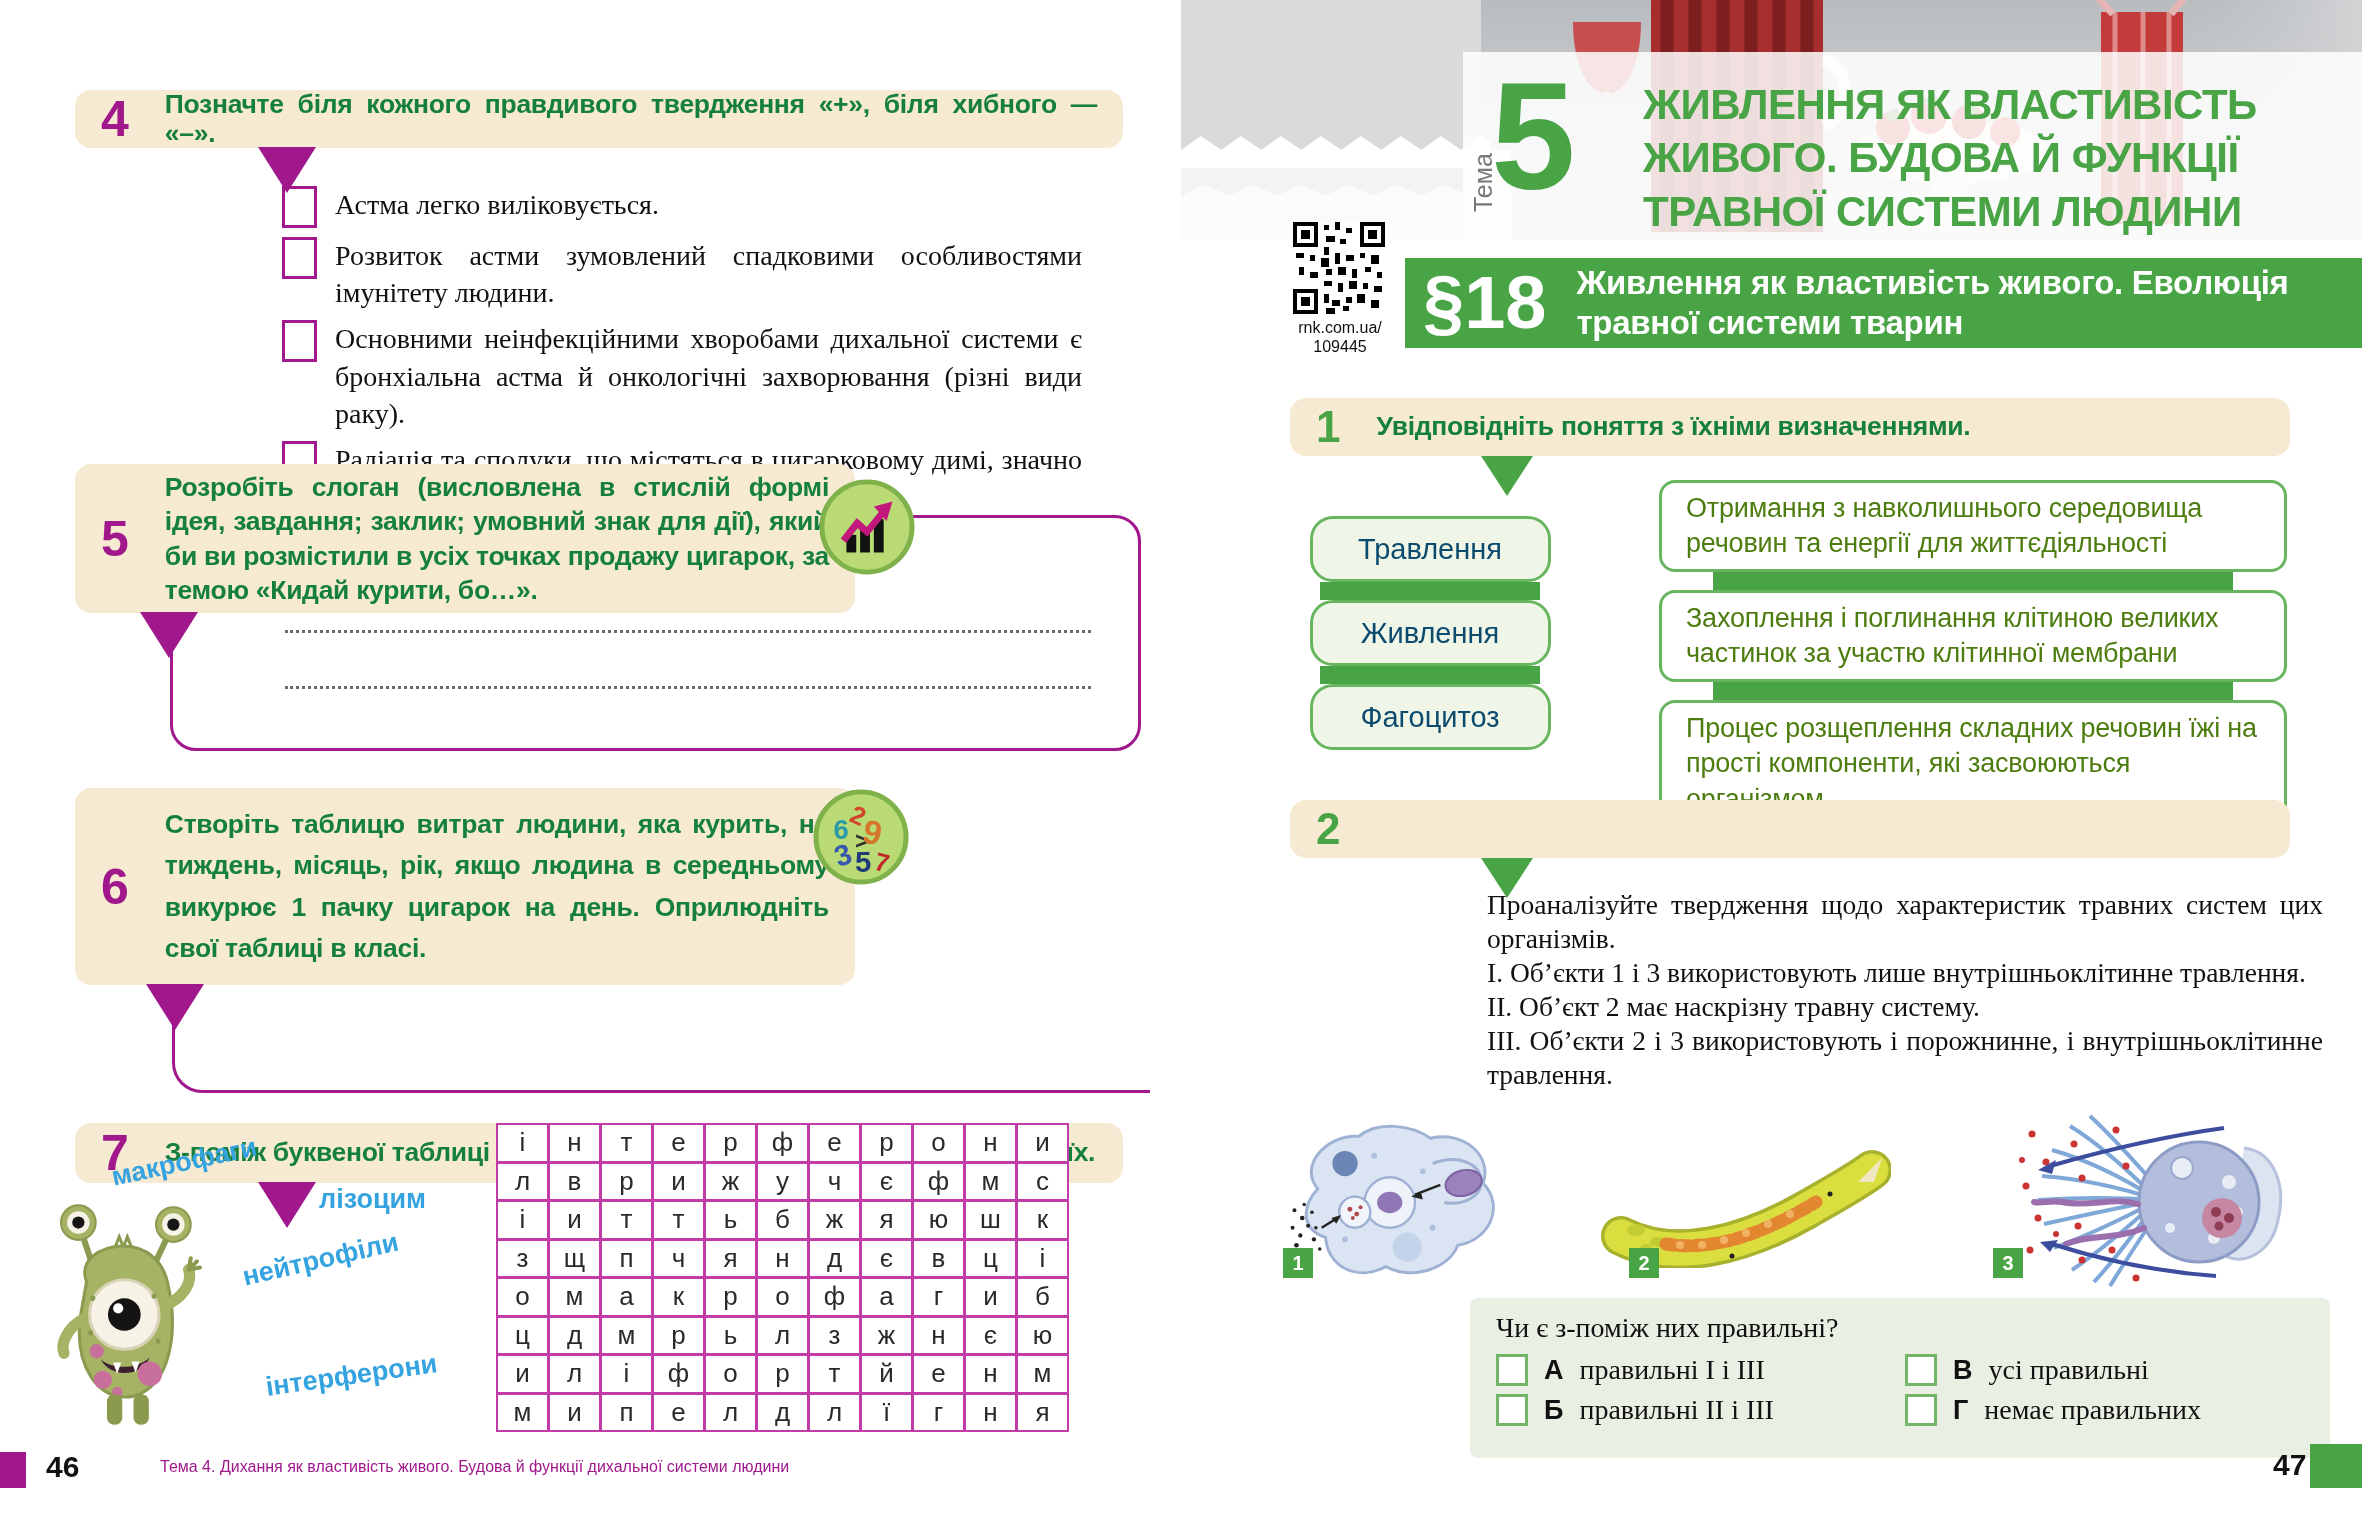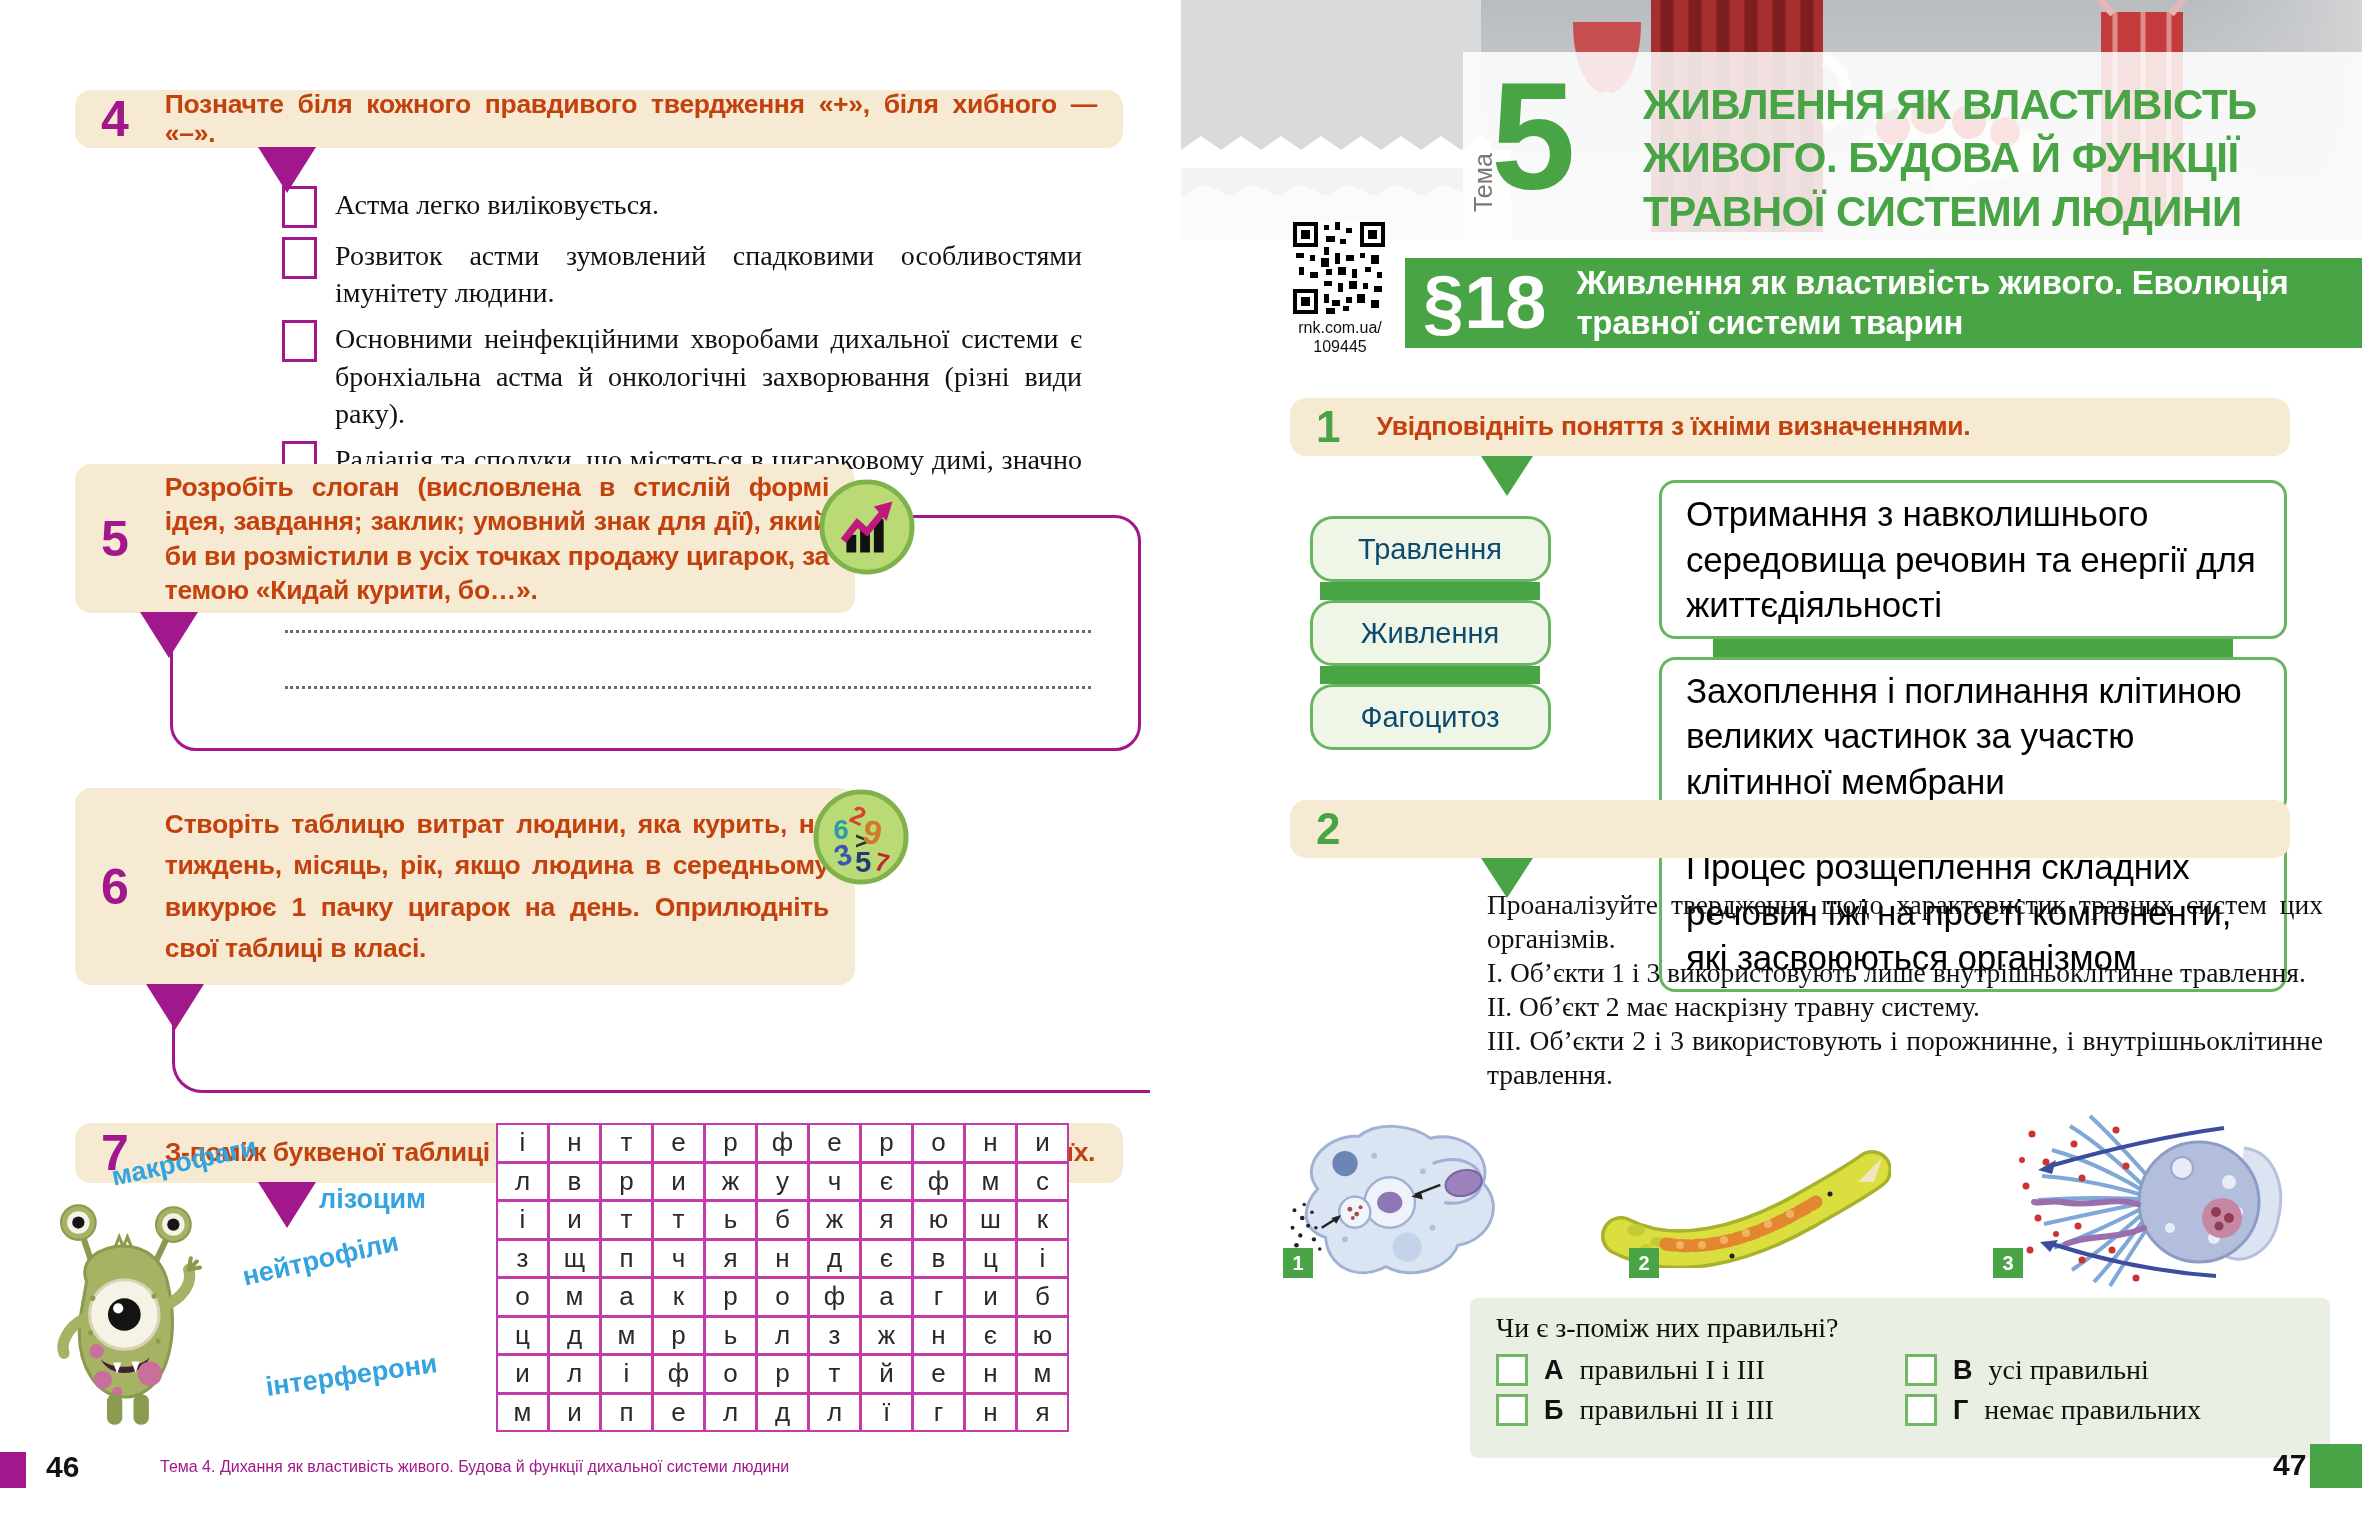--- a/index.html
+++ b/index.html
@@ -8,21 +8,21 @@
   }
   html,body{margin:0;padding:0;background:#e8e8e8;}
   .sheet{position:relative;width:2362px;height:1535px;background:#ffffff;
          font-family:"Liberation Sans",sans-serif;overflow:hidden;}
   .abs{position:absolute;}
   
   .task-header{position:absolute;background:var(--beige);border-radius:16px;
     display:flex;align-items:center;gap:36px;padding:8px 26px;box-sizing:border-box;z-index:2;}
   .tnum{font-weight:bold;font-size:50px;color:var(--magenta);line-height:1;flex:0 0 auto;}
   .task-header.greenify .tnum{color:var(--green);font-size:44px;}
-  .ttitle{font-weight:bold;font-size:26.5px;color:#c2410c;letter-spacing:-0.3px;
+  .ttitle{font-weight:bold;font-size:26.5px;color:#15803d;letter-spacing:-0.3px;
     line-height:1.45;text-align:justify;}
   .tri{position:absolute;width:0;height:0;border-left:29px solid transparent;
     border-right:29px solid transparent;border-top:46px solid var(--magenta);z-index:3;}
   .tri.green{border-top-color:var(--green);border-left-width:26px;border-right-width:26px;border-top-width:40px;}
   
   .serif{font-family:"Liberation Serif","DejaVu Serif",serif;}
   .stmts{position:absolute;left:282px;top:186px;width:800px;z-index:2;}
   .stmt{display:flex;gap:18px;margin-bottom:9px;}
   .cbx{flex:0 0 auto;width:29px;height:36px;border:3px solid var(--magenta);background:#fff;}
   .stext{font-size:28px;color:#111;line-height:1.33;text-align:justify;}
@@ -60,21 +60,21 @@
   .match-left{position:absolute;left:104px;top:516px;width:290px;display:flex;
     flex-direction:column;align-items:center;}
   .term{width:241px;height:66px;background:var(--lgreenbox);border:3px solid var(--greenborder);
     border-radius:23px;display:flex;align-items:center;justify-content:center;
     font-size:29px;color:#0c4a6e;box-sizing:border-box;}
   .mbar{width:220px;height:18px;background:var(--green);}
   .mbar.wide{width:520px;}
   .match-right{position:absolute;left:478px;top:480px;width:628px;display:flex;
     flex-direction:column;align-items:center;}
   .defbox{width:628px;min-height:88px;background:#fff;border:3px solid var(--greenborder);
-    border-radius:16px;padding:8px 24px;box-sizing:border-box;font-size:35px;color:#000000;
+    border-radius:16px;padding:8px 24px;box-sizing:border-box;font-size:27px;color:#4d7c0f;
     line-height:1.3;display:flex;align-items:center;letter-spacing:-0.2px;}
   .task2-text{position:absolute;left:306px;top:888px;width:836px;z-index:1;}
   .task2-text p{margin:0;font-size:27.5px;line-height:1.24;color:#111;text-align:justify;}
   .figrow{position:absolute;left:100px;top:1108px;width:1060px;height:195px;}
   .fbadge{position:absolute;width:30px;height:30px;background:var(--green);color:#fff;
     font-weight:bold;font-size:20px;display:flex;align-items:center;justify-content:center;}
   .ansbox{position:absolute;left:289px;top:1298px;width:860px;height:160px;background:#e9efe3;
     border-radius:8px;padding:14px 26px;box-sizing:border-box;}
   .q{font-size:28px;color:#111;margin-bottom:10px;}
   .opts{display:grid;grid-template-columns:1fr 1fr;grid-template-rows:repeat(2,1fr);

